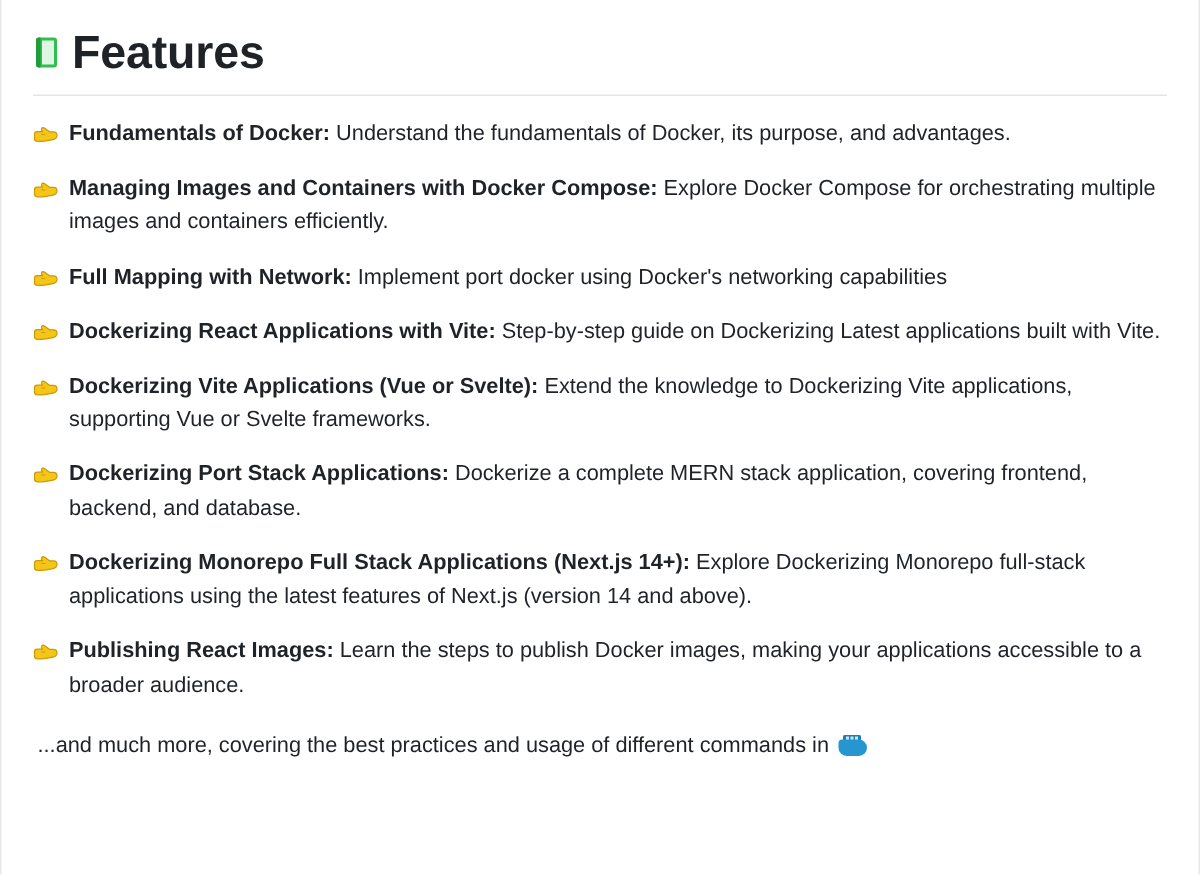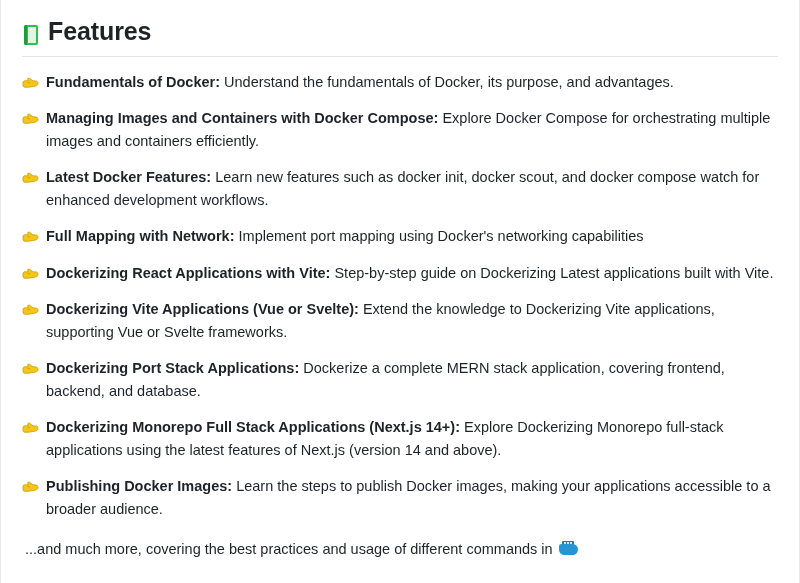--- a/index.html
+++ b/index.html
@@ -35,23 +35,23 @@
     position: absolute;
     right: 0;
     top: 0;
     bottom: 0;
     width: 1px;
     background: #e7e7e7;
   }
 
   h1.section-title {
     display: flex;
-    align-items: flex-end;
+    align-items: center;
     gap: 8px;
-    font-size: 25px;
+    font-size: 31px;
     font-weight: bold;
     line-height: 1.2;
     margin: 6px 0 0 0;
     padding: 0 0 10px 0;
     border-bottom: 1px solid #e3e5e8;
     color: #1f2328;
     letter-spacing: -0.1px;
   }
   .emoji-book {
     display: inline-block;
@@ -200,30 +200,21 @@
       </span>
       <span class="item-text"><b>Managing Images and Containers with Docker Compose:</b><span> Explore Docker Compose for orchestrating multiple images and containers efficiently.</span></span>
     </li>
     <li>
       <span class="bullet-icon">
         <svg width="17" height="17" viewBox="0 0 17 17" aria-hidden="true">
           <path d="M1 8.6c0-1 .7-1.8 1.7-1.8h3.6c-.5-.6-.9-1.3-.6-2 .3-.8 1.3-1 1.9-.5l3.4 2.6h2.6c1.5 0 2.4 1 2.4 2.3 0 1.6-1.1 2.6-2.7 2.9l-4.6.8c-1 .2-1.6.3-2.5.3H2.7C1.7 13.2 1 12.4 1 11.4z" fill="#f5c518" stroke="#c99a06" stroke-width=".8" stroke-linejoin="round"></path>
           <path d="M5.6 8.7h2.6" stroke="#c99a06" stroke-width=".7" fill="none"></path>
         </svg>
       </span>
-      <span class="item-text"><b>Latest Docker Features:</b><span> Learn new features such as docker init, docker scout, and docker compose watch for enhanced development workflows.</span></span>
-    </li>
-    <li>
-      <span class="bullet-icon">
-        <svg width="17" height="17" viewBox="0 0 17 17" aria-hidden="true">
-          <path d="M1 8.6c0-1 .7-1.8 1.7-1.8h3.6c-.5-.6-.9-1.3-.6-2 .3-.8 1.3-1 1.9-.5l3.4 2.6h2.6c1.5 0 2.4 1 2.4 2.3 0 1.6-1.1 2.6-2.7 2.9l-4.6.8c-1 .2-1.6.3-2.5.3H2.7C1.7 13.2 1 12.4 1 11.4z" fill="#f5c518" stroke="#c99a06" stroke-width=".8" stroke-linejoin="round"></path>
-          <path d="M5.6 8.7h2.6" stroke="#c99a06" stroke-width=".7" fill="none"></path>
-        </svg>
-      </span>
-      <span class="item-text"><b>Full Mapping with Network:</b><span> Implement port mapping using Docker's networking capabilities</span></span>
+      <span class="item-text"><b>Full Mapping with Network:</b><span> Implement port docker using Docker's networking capabilities</span></span>
     </li>
     <li>
       <span class="bullet-icon">
         <svg width="17" height="17" viewBox="0 0 17 17" aria-hidden="true">
           <path d="M1 8.6c0-1 .7-1.8 1.7-1.8h3.6c-.5-.6-.9-1.3-.6-2 .3-.8 1.3-1 1.9-.5l3.4 2.6h2.6c1.5 0 2.4 1 2.4 2.3 0 1.6-1.1 2.6-2.7 2.9l-4.6.8c-1 .2-1.6.3-2.5.3H2.7C1.7 13.2 1 12.4 1 11.4z" fill="#f5c518" stroke="#c99a06" stroke-width=".8" stroke-linejoin="round"></path>
           <path d="M5.6 8.7h2.6" stroke="#c99a06" stroke-width=".7" fill="none"></path>
         </svg>
       </span>
       <span class="item-text"><b>Dockerizing React Applications with Vite:</b><span> Step-by-step guide on Dockerizing Latest applications built with Vite.</span></span>
     </li>
@@ -254,21 +245,21 @@
       </span>
       <span class="item-text"><b>Dockerizing Monorepo Full Stack Applications (Next.js 14+):</b><span> Explore Dockerizing Monorepo full-stack applications using the latest features of Next.js (version 14 and above).</span></span>
     </li>
     <li>
       <span class="bullet-icon">
         <svg width="17" height="17" viewBox="0 0 17 17" aria-hidden="true">
           <path d="M1 8.6c0-1 .7-1.8 1.7-1.8h3.6c-.5-.6-.9-1.3-.6-2 .3-.8 1.3-1 1.9-.5l3.4 2.6h2.6c1.5 0 2.4 1 2.4 2.3 0 1.6-1.1 2.6-2.7 2.9l-4.6.8c-1 .2-1.6.3-2.5.3H2.7C1.7 13.2 1 12.4 1 11.4z" fill="#f5c518" stroke="#c99a06" stroke-width=".8" stroke-linejoin="round"></path>
           <path d="M5.6 8.7h2.6" stroke="#c99a06" stroke-width=".7" fill="none"></path>
         </svg>
       </span>
-      <span class="item-text"><b>Publishing Docker Images:</b><span> Learn the steps to publish Docker images, making your applications accessible to a broader audience.</span></span>
+      <span class="item-text"><b>Publishing React Images:</b><span> Learn the steps to publish Docker images, making your applications accessible to a broader audience.</span></span>
     </li>
   </ul>
 
   <p class="more-line">
     <span>...and much more, covering the best practices and usage of different commands in</span>
     <span class="whale-icon">
       <span class="deck"></span>
       <span class="win1"></span>
       <span class="win2"></span>
       <span class="win3"></span>

